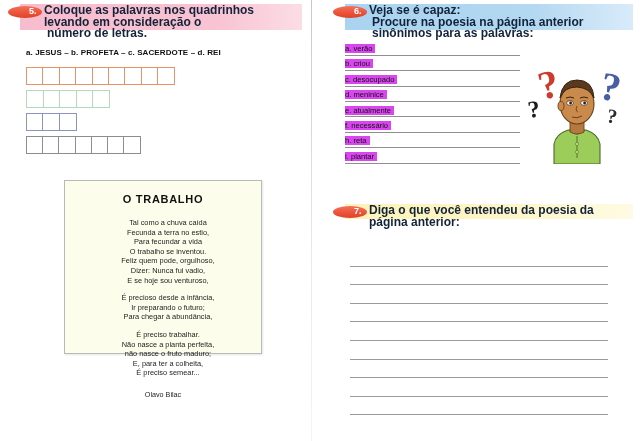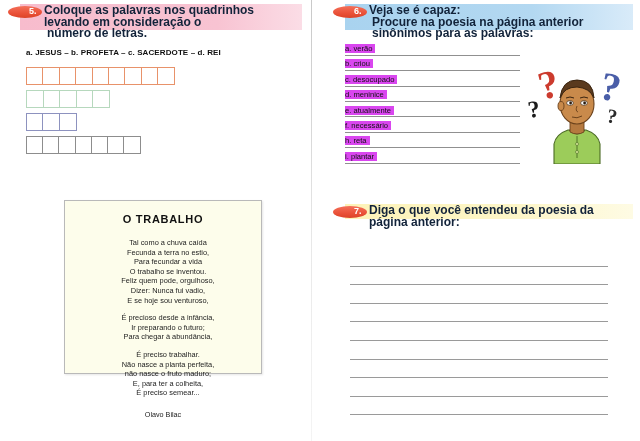--- a/index.html
+++ b/index.html
@@ -110,21 +110,20 @@
   .poem-box {
     position: absolute;
     left: 64px;
     top: 180px;
     width: 198px;
     height: 174px;
     background: #fdfdeb;
     border: 1px solid #b9b9b9;
     box-sizing: border-box;
     box-shadow: 1px 1px 2px rgba(0,0,0,0.10);
-    margin-top: 20px;
   }
   .poem-title {
     text-align: center;
     font-size: 11px;
     font-weight: bold;
     color: #111111;
     letter-spacing: 0.7px;
     margin-top: 12px;
   }
   .poem-body {

